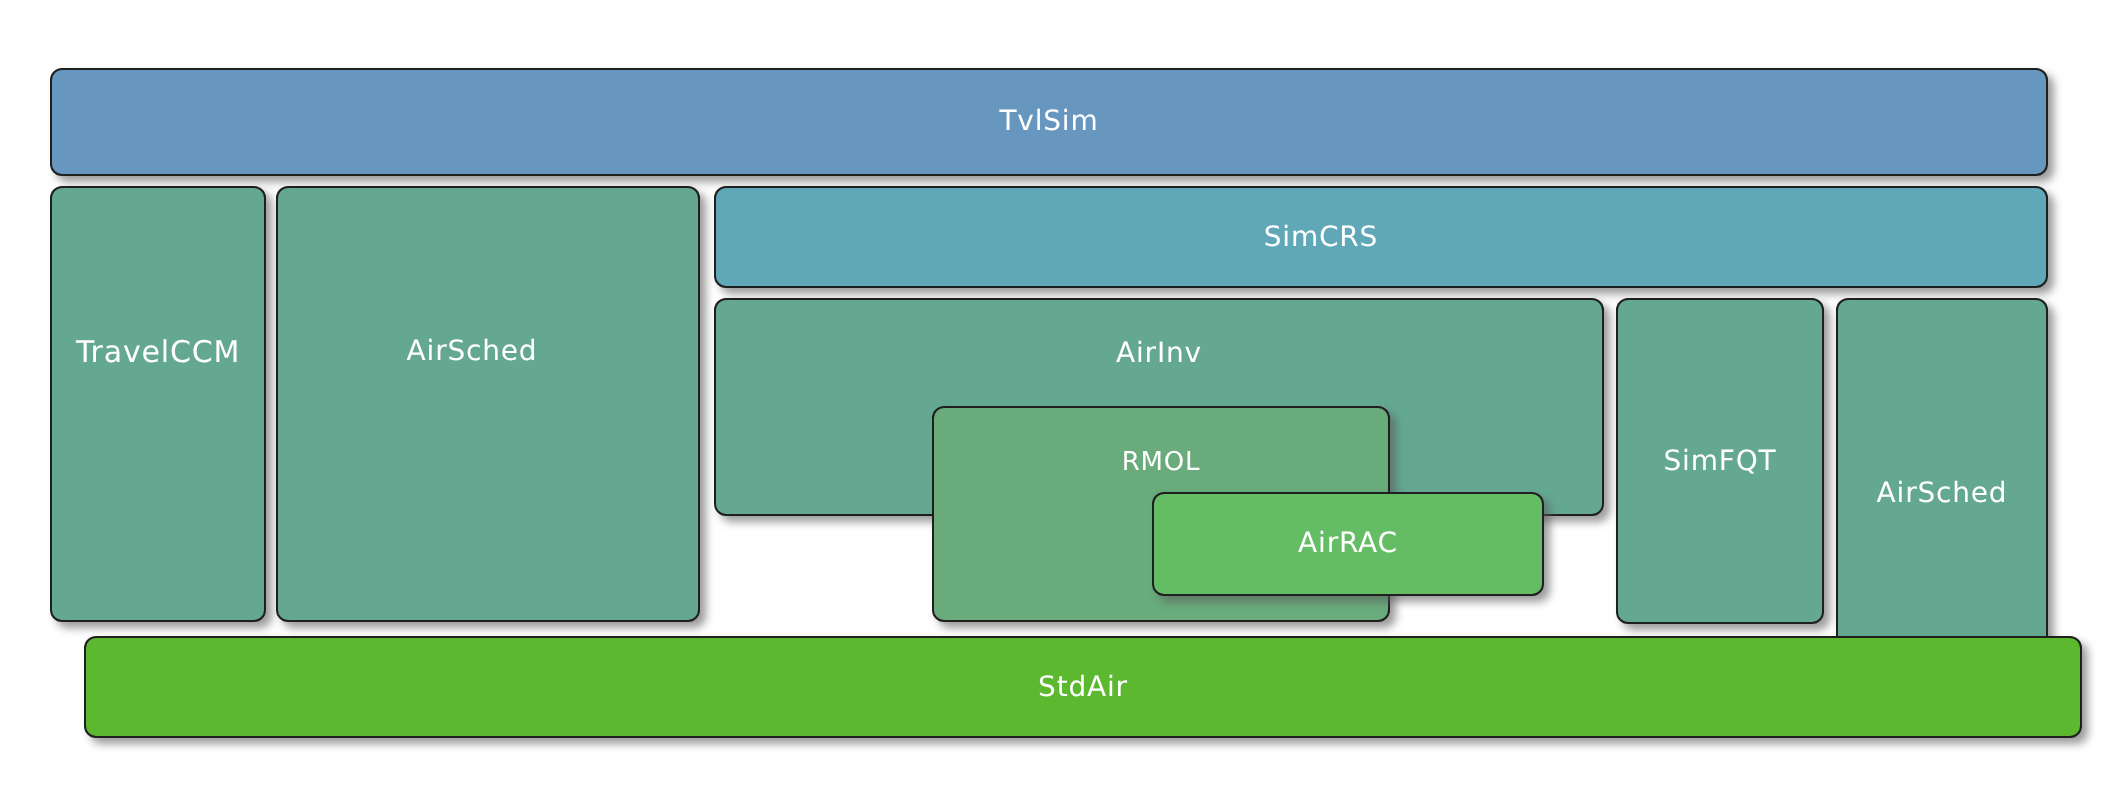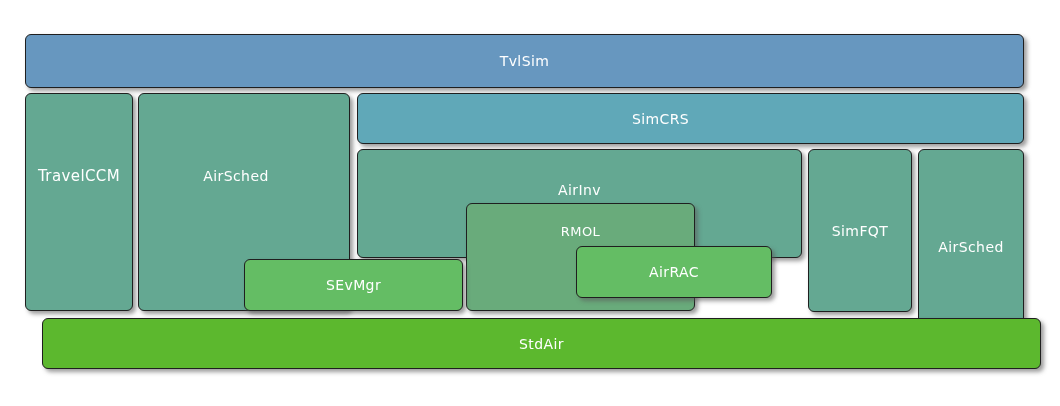--- a/index.html
+++ b/index.html
@@ -51,21 +51,21 @@
   .b-airsched  { left: 918px; top: 149px; width: 106px; height: 195px; }
   .b-rmol      { left: 466px; top: 203px; width: 229px; height: 108px; z-index: 2; }
   .b-sevmgr    { left: 244px; top: 259px; width: 219px; height: 52px;  z-index: 3; }
   .b-airrac    { left: 576px; top: 246px; width: 196px; height: 52px;  z-index: 3; }
   .b-stdair    { left: 42px;  top: 318px; width: 999px; height: 51px; }
 
   
   .b-travelccm, .b-trademgen, .b-airinv, .b-rmol { justify-content: center; align-items: flex-start; }
   .b-travelccm .lbl { margin-top: 73px; font-size: 15px; }
   .b-trademgen .lbl { margin-top: 74px; transform: translateX(-8px); }
-  .b-airinv    .lbl { margin-top: 32px; }
+  .b-airinv    .lbl { margin-top: 19px; }
   .b-rmol      .lbl { margin-top: 20px; font-size: 13px; }
   .b-simcrs    .lbl { transform: translateX(-30px); }
 </style>
 </head>
 <body>
 
 <div id="stage" style="background: rgb(255, 255, 255);">
 
   <div class="block layer-app b-tvlsim">
     <span class="lbl">TvlSim</span>
@@ -92,23 +92,20 @@
   </div>
 
   <div class="block layer-core b-airsched">
     <span class="lbl">AirSched</span>
   </div>
 
   <div class="block layer-rmol b-rmol">
     <span class="lbl">RMOL</span>
   </div>
 
-  <div class="block layer-service b-sevmgr">
-    <span class="lbl">SEvMgr</span>
-  </div>
 
   <div class="block layer-service b-airrac">
     <span class="lbl">AirRAC</span>
   </div>
 
   <div class="block layer-base b-stdair">
     <span class="lbl">StdAir</span>
   </div>
 
 </div>

